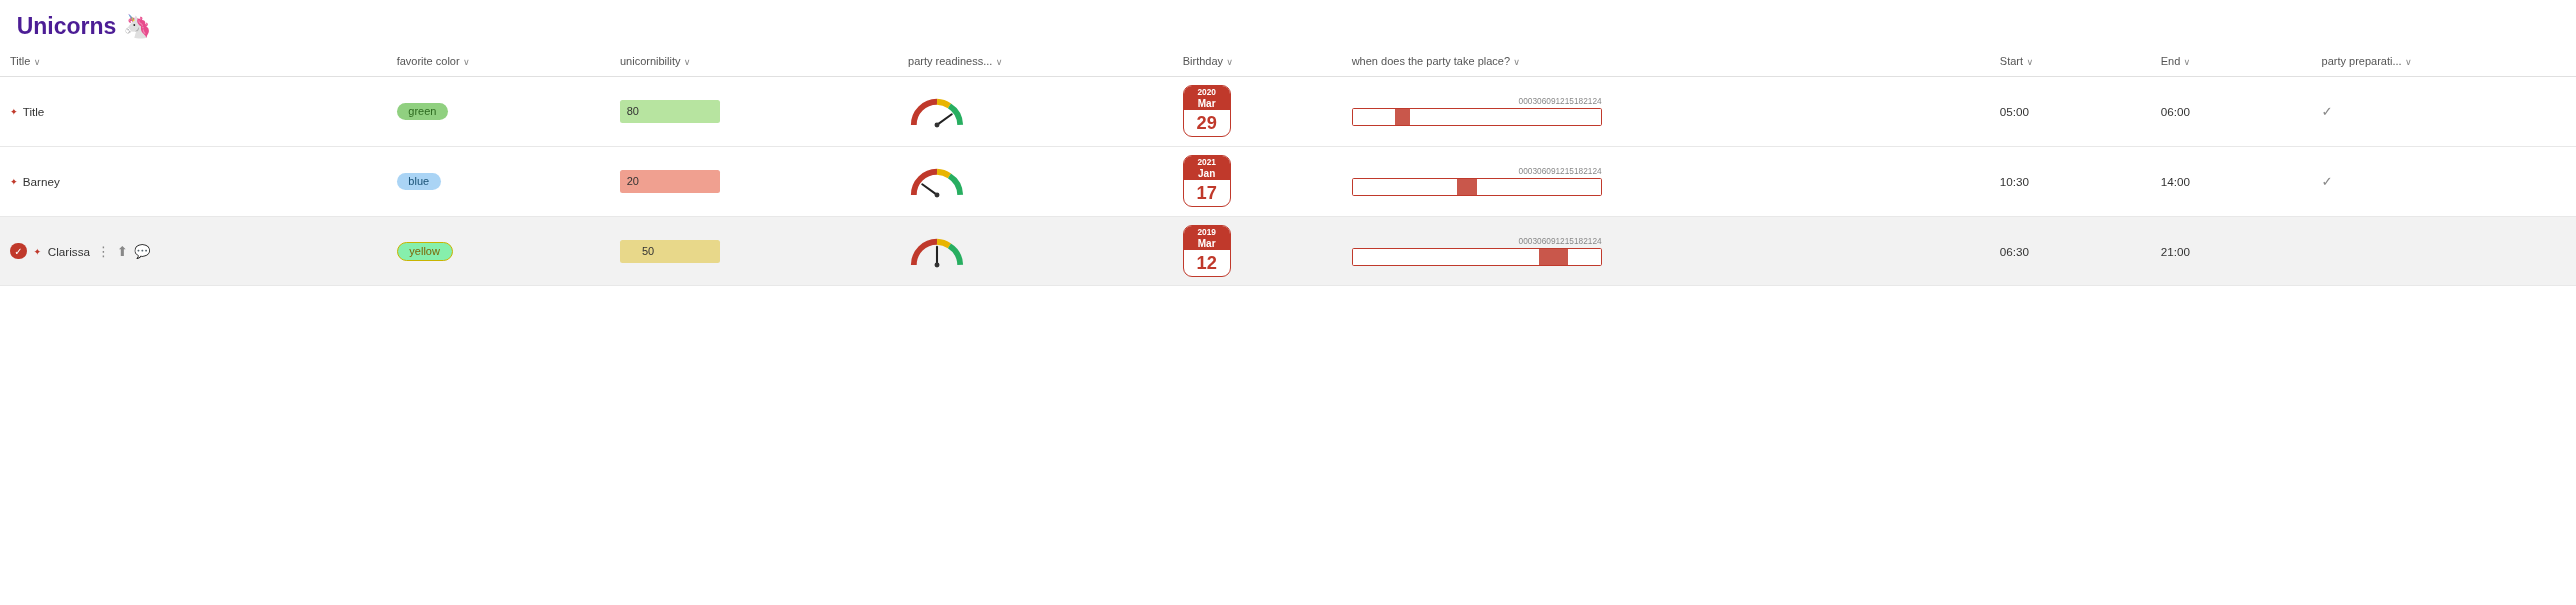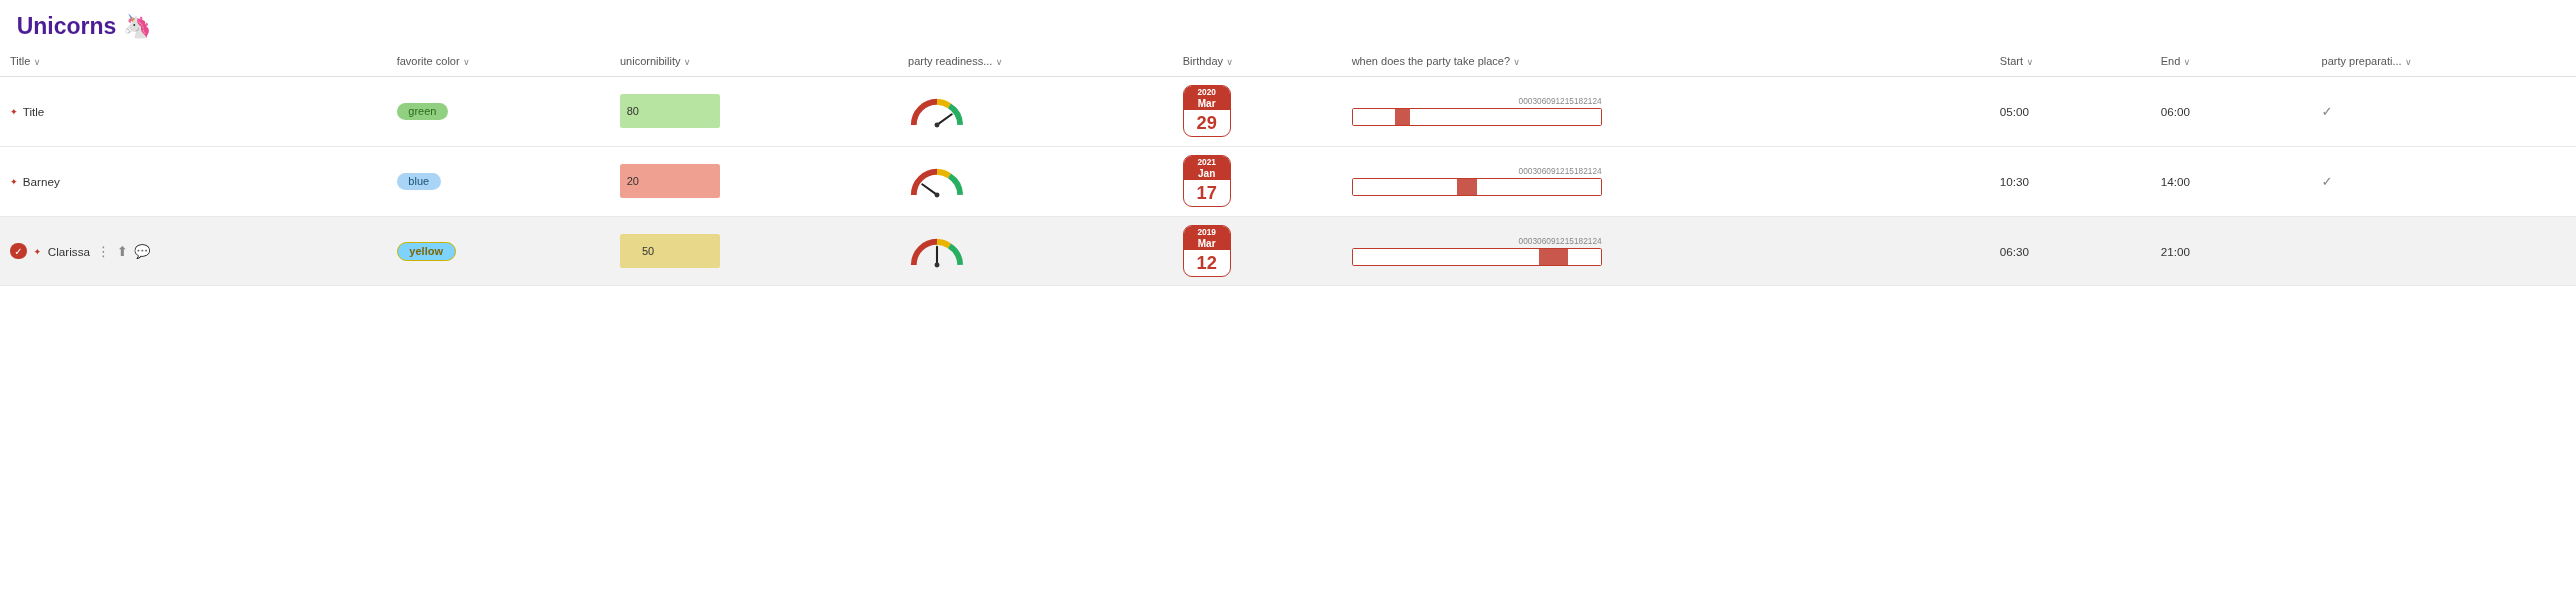--- a/index.html
+++ b/index.html
@@ -74,27 +74,26 @@
     }
     .badge-green {
       background: #90d080;
       color: #2d6a1f;
     }
     .badge-blue {
       background: #aad4f5;
       color: #1a5276;
     }
     .badge-yellow {
-      background: #7dd3fc;
+      background: #86efac;
       color: #7d6608;
       border: 0.8px solid #c8b400;
-      font-weight: bold;
     }
     .unicorn-bar {
-      height: 34px;
+      height: 23px;
       border-radius: 2.5px;
       display: flex;
       align-items: center;
       padding-left: 6.7px;
       font-size: 11px;
       color: #333;
       min-width: 100px;
     }
     .bar-green {
       background: #b7e4a0;

